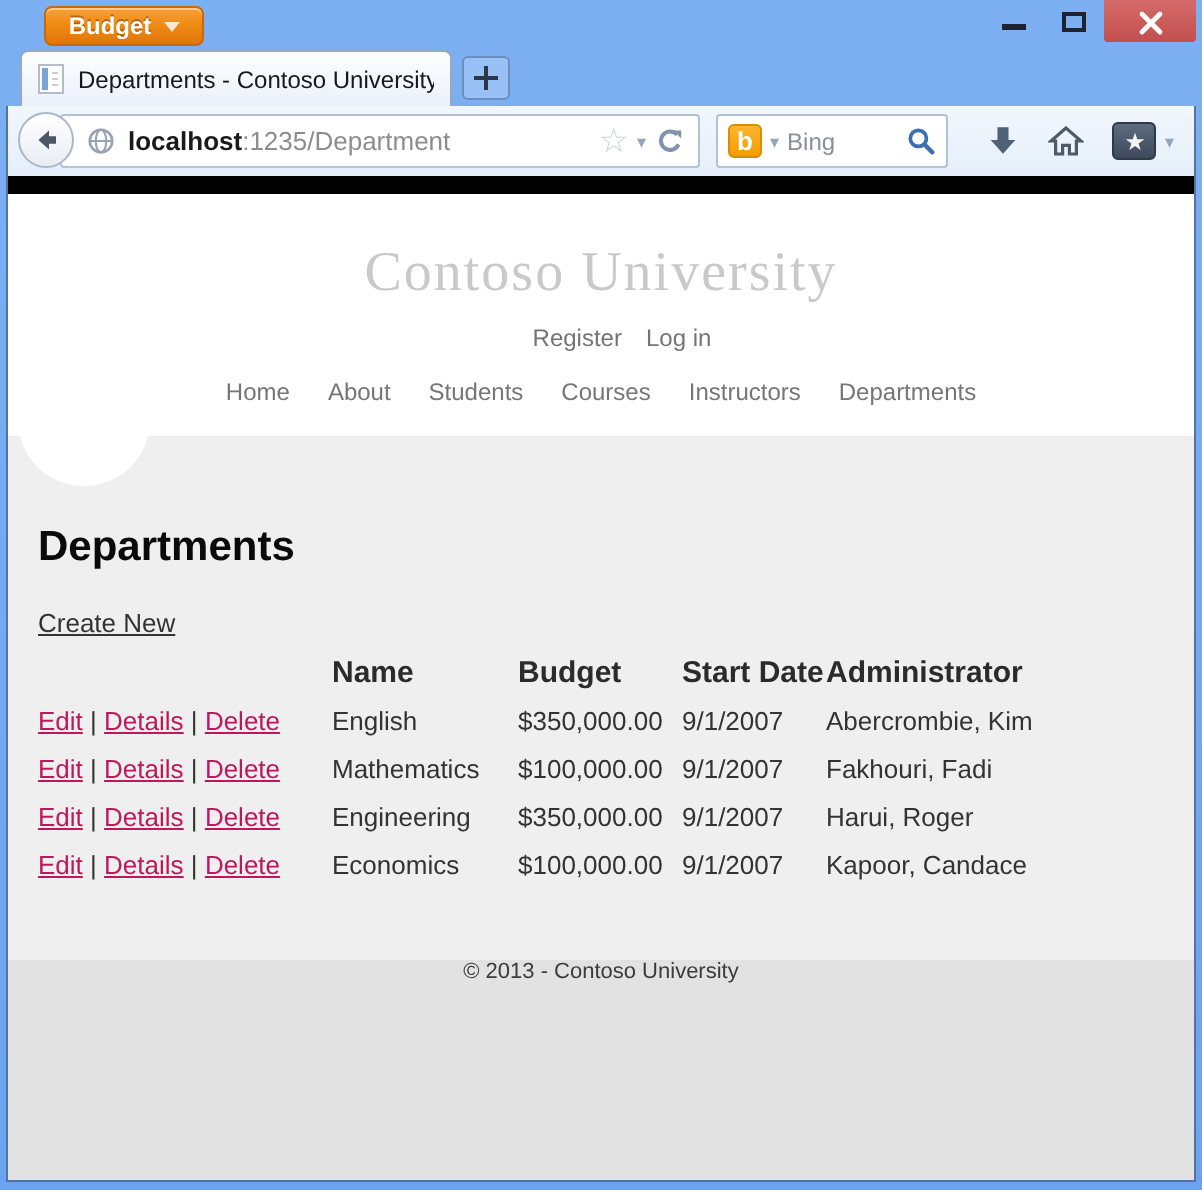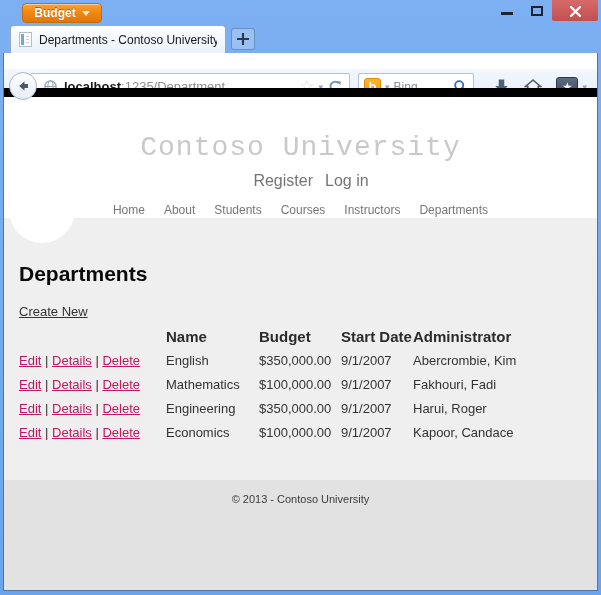--- a/index.html
+++ b/index.html
@@ -36,21 +36,21 @@
   .newtab { position:absolute; left:228px; top:3px; width:24px; height:22px; border-radius:3px;
     background:rgba(255,255,255,.22); border:1px solid rgba(70,100,145,.55); cursor:pointer; }
   .newtab .ph { position:absolute; left:5px; top:9px; width:12px; height:2px; background:#2c3848; }
   .newtab .pv { position:absolute; left:10px; top:4px; width:2px; height:12px; background:#2c3848; }
 
   
   .frame { position:absolute; top:53px; left:3px; width:595px; height:538px;
     border:1px solid #54749f; border-top:none; background:#fff; }
 
   
-  .toolbar { position:absolute; top:16px; left:0; width:100%; height:35px;
+  .toolbar { position:absolute; top:0; left:0; width:100%; height:35px;
     background:linear-gradient(#f2f7fd,#e5eefa); display:flex; align-items:center; }
   .backbtn { position:absolute; left:5px; top:3px; width:28px; height:28px; border-radius:50%;
     background:linear-gradient(#ffffff,#e8edf4); border:1px solid #a9b7c9; display:flex; align-items:center; justify-content:center; cursor:pointer; z-index:2; }
   .urlbar { position:absolute; left:26px; top:4px; width:320px; height:27px; background:#fff;
     border:1px solid #b2c3d9; border-radius:2px; display:flex; align-items:center; padding-left:12px; gap:6px; }
   .url-text { font-size:13px; flex:1; white-space:nowrap; overflow:hidden; cursor:text; }
   .url-host { color:#1a1a1a; font-weight:bold; }
   .url-path { color:#8d8d8d; }
   .url-icons { display:flex; align-items:center; gap:4px; padding-right:6px; }
   .glyph-star { font-size:17px; color:#ccd2da; line-height:1; cursor:pointer; }
@@ -62,39 +62,39 @@
   .search-ph { font-size:12px; color:#8a8f98; flex:1; cursor:text; }
   .tb-icons { position:absolute; right:4px; top:0; height:35px; display:flex; align-items:center; gap:14px; padding-right:6px; }
   .tb-btn { cursor:pointer; display:flex; align-items:center; }
   .bm-btn { width:22px; height:19px; border-radius:3px; background:linear-gradient(#5d6b7f,#3d4a5c);
     border:1px solid #2e3947; display:flex; align-items:center; justify-content:center; }
   .bm-btn .st { color:#f2f4f7; font-size:12px; line-height:1; }
 
   
   .blackbar { position:absolute; top:35px; left:0; width:100%; height:9px; background:#000; }
   .site-header { position:absolute; top:44px; left:0; width:100%; height:121px; background:#fff; text-align:center; }
-  .brand { margin-top:35px; font-family:Liberation Mono, monospace; font-size:28px; color:#c9c9c9; letter-spacing:1px; }
-  .acct { margin-top:9px; font-size:16px; color:#747474; display:flex; justify-content:center; gap:12px;padding-left:21px; }
+  .brand { margin-top:24px; font-family:Liberation Serif, serif; font-size:28px; color:#c9c9c9; letter-spacing:1px; }
+  .acct { margin-top:9px; font-size:12px; color:#747474; display:flex; justify-content:center; gap:12px;padding-left:21px; }
   .acct span { cursor:pointer; }
   .nav { margin-top:13px; font-size:12px; color:#767676; display:flex; justify-content:center; gap:19px; }
   .nav span { cursor:pointer; white-space:nowrap; }
 
   .site-body { position:absolute; top:165px; left:0; width:100%; height:262px; background:#efefef; }
   .circle { position:absolute; left:5px; top:-41px; width:66px; height:66px; border-radius:50%; background:#fff; }
   .h1 { position:absolute; left:15px; top:44px; font-size:21px; font-weight:bold; color:#0a0a0a; }
   .create-link { position:absolute; left:15px; top:86px; font-size:13px; color:#333; text-decoration:underline; cursor:pointer; }
   table.dept { position:absolute; left:15px; top:110px; border-collapse:collapse; font-size:13px; color:#333; }
   table.dept th { font-size:15px; font-weight:bold; color:#2b2b2b; text-align:left; padding:0 0 3px 0; white-space:nowrap; }
   table.dept td { height:24px; vertical-align:middle; padding:0; white-space:nowrap; }
   .col-act{width:147px} .col-name{width:93px} .col-bud{width:82px} .col-sd{width:72px} .col-adm{width:170px}
   .rowlink { color:#be185d; text-decoration:underline; cursor:pointer; }
   .sep { color:#333; }
 
   .site-footer { position:absolute; top:427px; left:0; width:100%; height:110px; background:#e2e2e2; text-align:center; }
-  .copyright { margin-top:13px; font-size:11px; color:#3b3b3b; }
+  .copyright { font-size:11px; color:#3b3b3b; }
 
   svg { display:block; }
 </style>
 </head>
 <body>
 
 <div class="window">
 
   <div class="titlebar">
     <div class="fx-btn">

